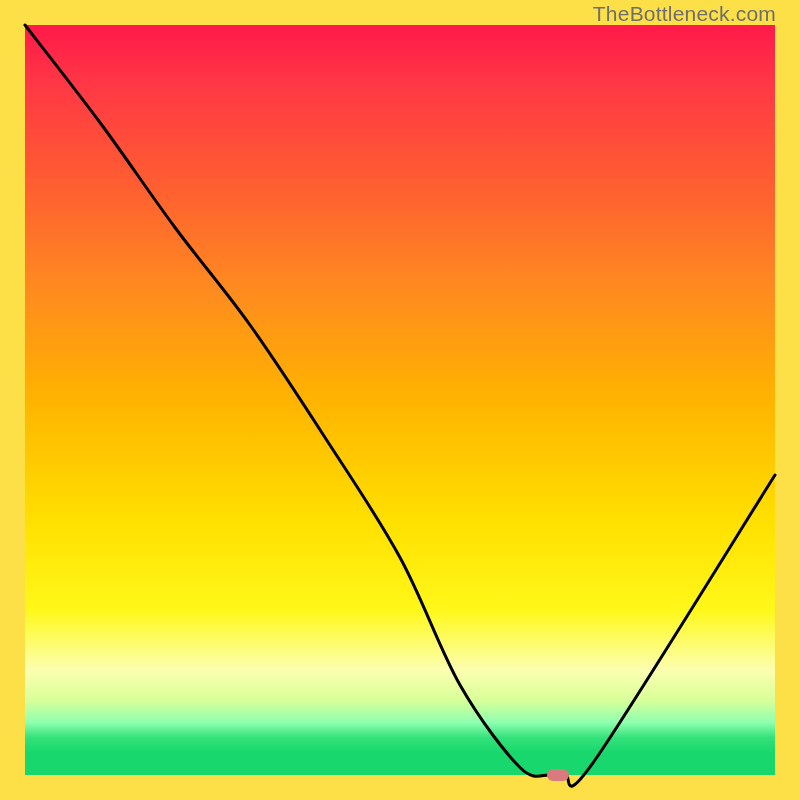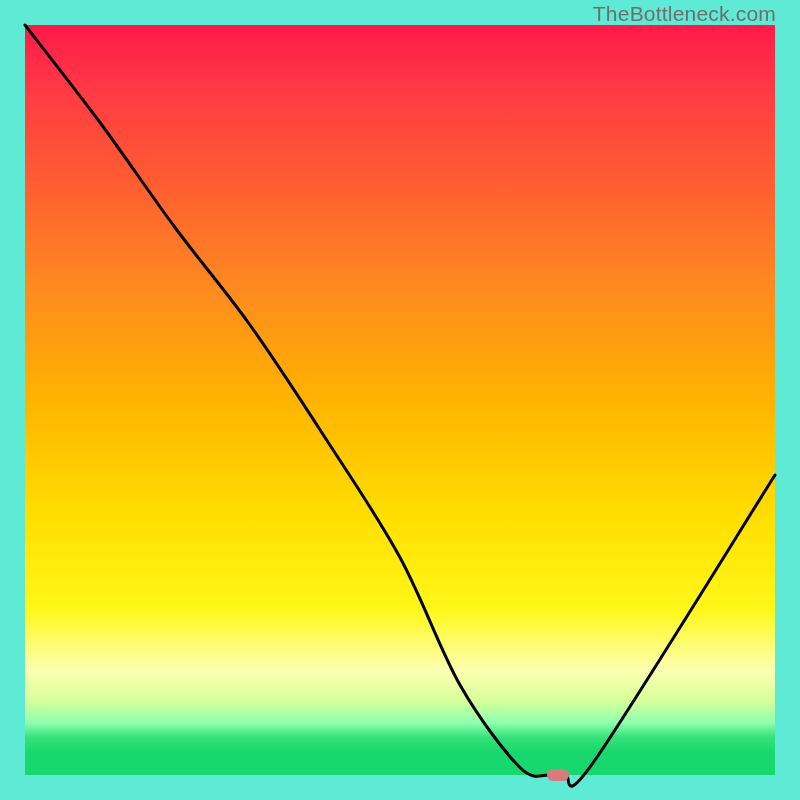--- a/index.html
+++ b/index.html
@@ -10,21 +10,21 @@
     background: #000;
     overflow: hidden;
     font-family: Arial, Helvetica, sans-serif;
   }
   .frame {
     position: absolute;
     left: 0;
     top: 0;
     width: 800px;
     height: 800px;
-    background: #5eead4;
+    background: #fde047;
   }
   .plot-bg {
     position: absolute;
     left: 25px;
     top: 25px;
     width: 750px;
     height: 750px;
     background: linear-gradient(to bottom,
       #ff1a49 0%,
       #ff3845 8%,

